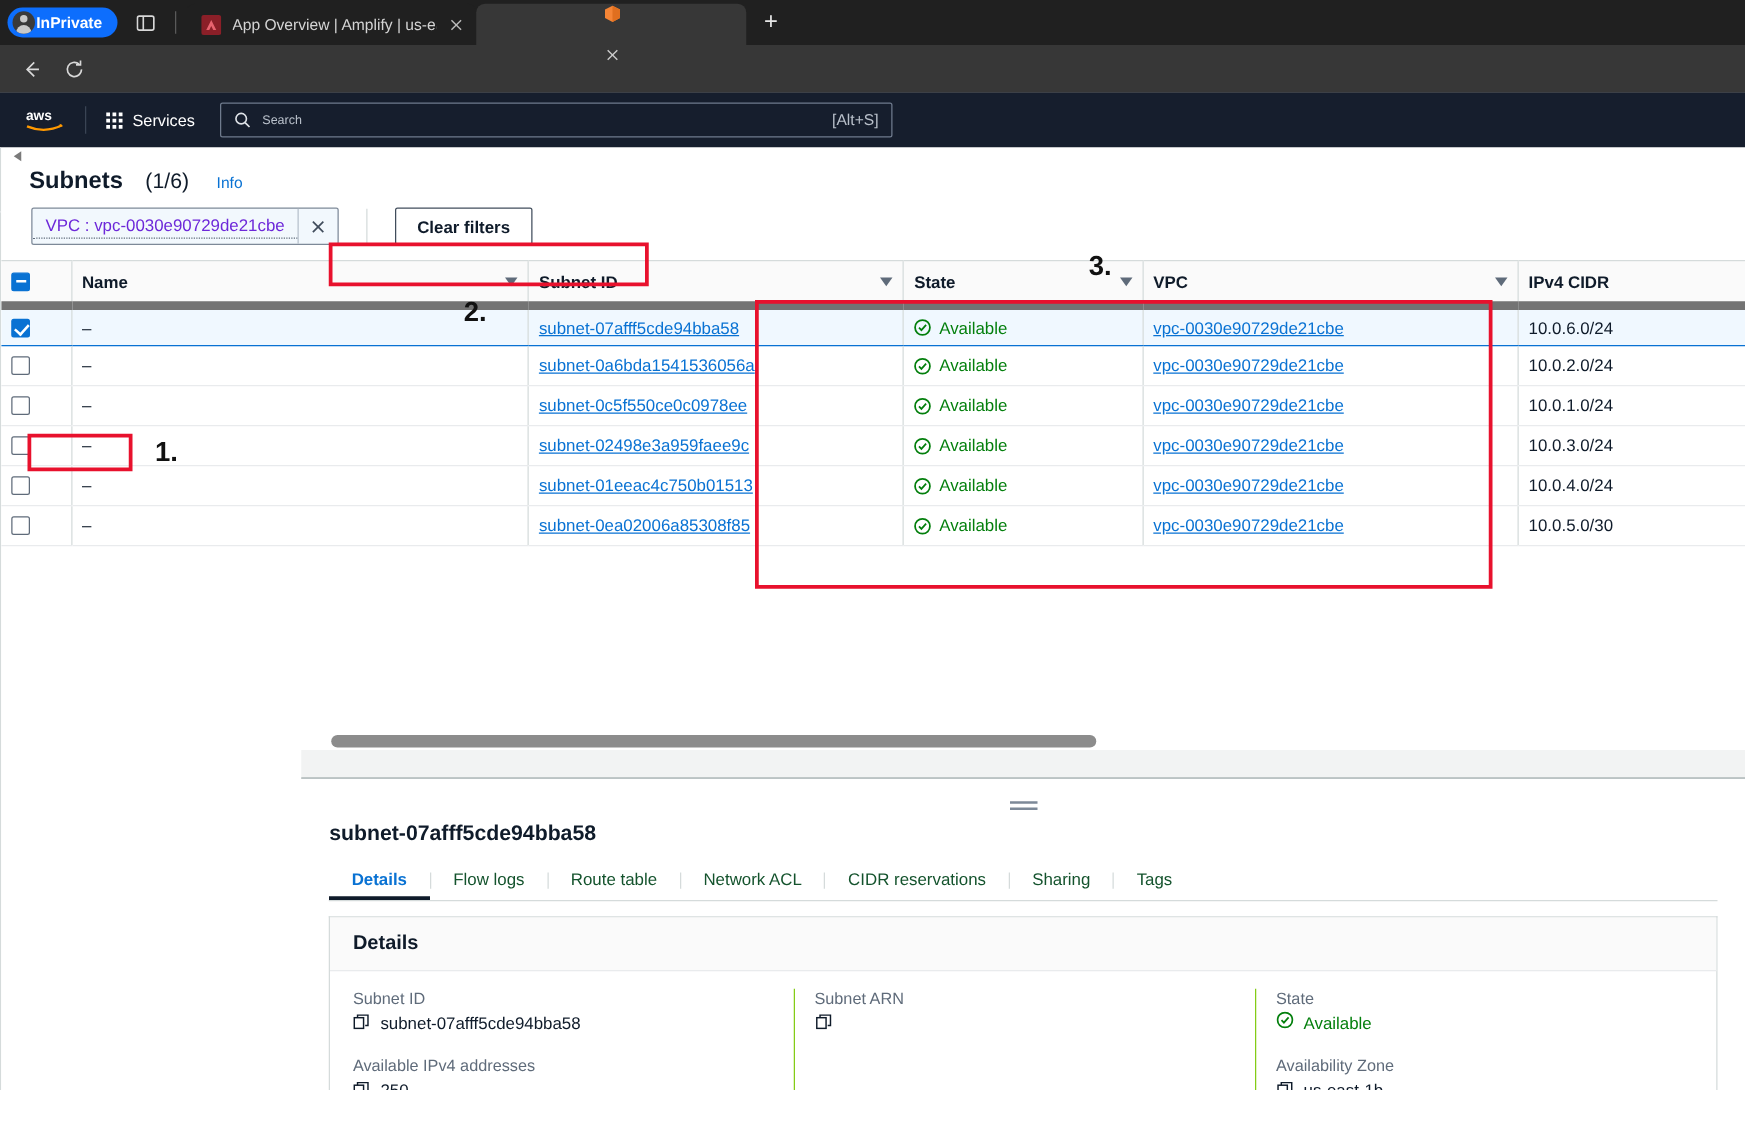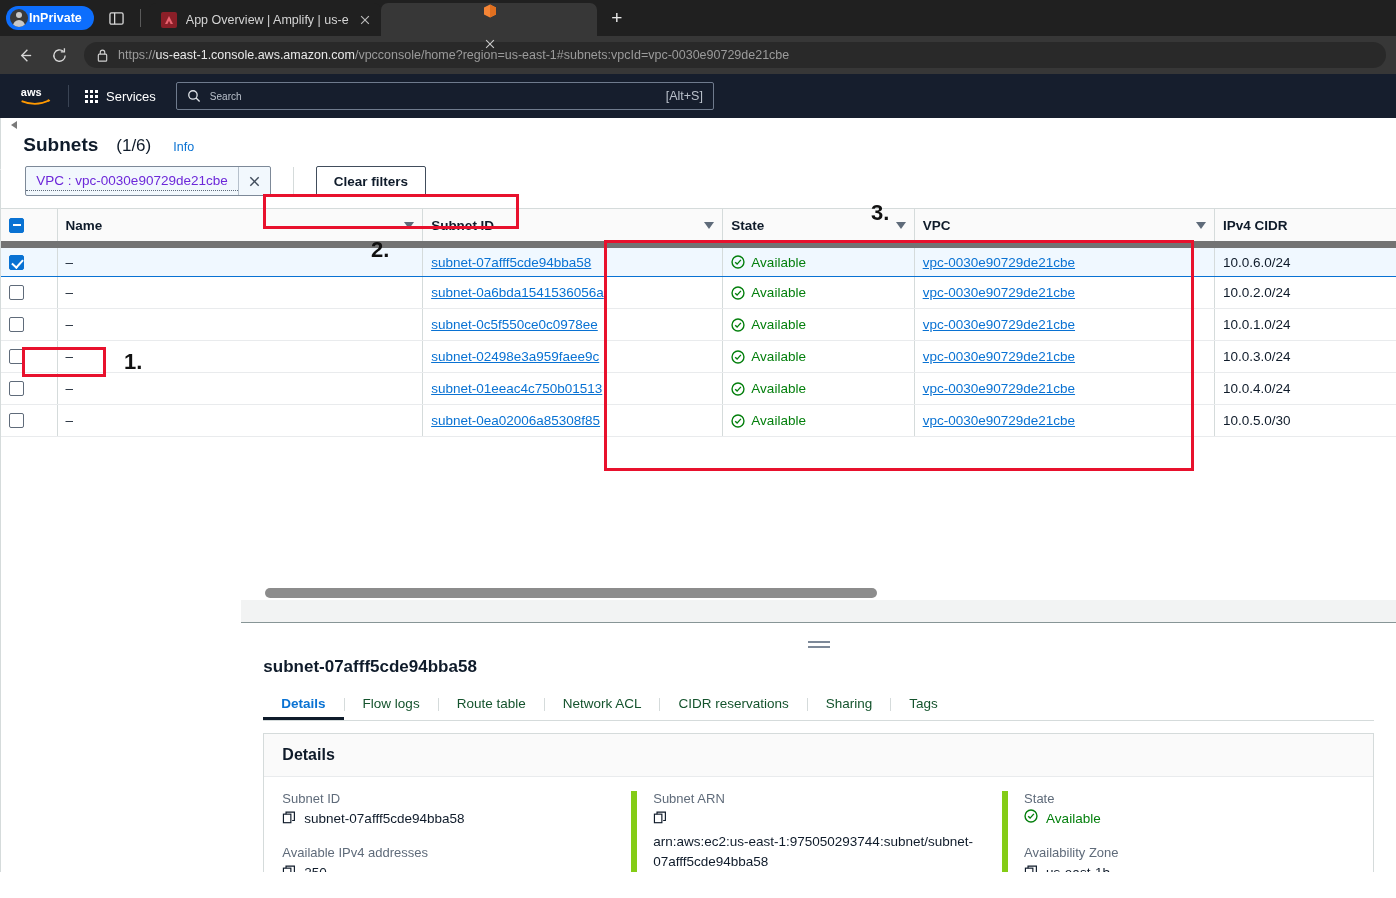--- a/index.html
+++ b/index.html
@@ -166,21 +166,21 @@
   #tabs { margin: 12px 22px 0 22px; display: flex; align-items: stretch; border-bottom: 1px solid #d5dbdb; }
   .tabitem { padding: 7px 18px 9px 18px; font-size: 13.5px; color: #14532d; position: relative; }
   .tabitem.active { color: #0972d3; font-weight: bold; box-shadow: inset 0 -3px 0 0 #0f1b2a; }
   .tabdiv { width: 1px; background: #d5dbdb; margin: 9px 0; }
 
   #details-card { margin: 12px 22px 0 22px; border: 1px solid #d5dbdb; border-bottom: none; }
   #details-card-head { background: #fafafa; border-bottom: 1px solid #e9ebed; padding: 12px 18px;
                        font-size: 16px; font-weight: bold; color: #0f1b2a; }
   #details-cols { display: flex; padding: 14px 0 0 0; }
   .dcol { flex: 1 1 0; padding: 0 18px; }
-  .dcol + .dcol { border-left: 6px solid #84cc16; padding-left: 16px; }
+  .dcol + .dcol { border-left: 1px solid #84cc16; padding-left: 16px; }
   .dlabel { font-size: 13px; color: #5f6b7a; margin-bottom: 3px; }
   .dvalue { font-size: 13.5px; color: #0f1b2a; display: flex; align-items: flex-start; gap: 8px;
             margin-bottom: 16px; line-height: 1.45; flex-wrap: wrap; }
   .copy-ico { flex: 0 0 14px; margin-top: 2px; }
 
   
   .redbox { position: absolute; border: 3px solid #e8112d; pointer-events: none; }
   .rednum { position: absolute; font-size: 22px; font-weight: bold; color: #111; }
 </style>
 </head>
@@ -234,27 +234,20 @@
       <svg width="17" height="17" viewBox="0 0 18 18">
           <path d="M11 3 L5 9 L11 15" fill="none" stroke="#d8d8d8" stroke-width="1.4"></path>
           <line x1="5" y1="9" x2="15" y2="9" stroke="#d8d8d8" stroke-width="1.4"></line>
         </svg>
     </div>
     <div class="nav-btn">
       <svg width="17" height="17" viewBox="0 0 18 18">
           <path d="M15 9 A6 6 0 1 1 13 4.6" fill="none" stroke="#d8d8d8" stroke-width="1.4"></path>
           <path d="M14.2 1.4 L14.2 5.2 L10.4 5.2" fill="none" stroke="#d8d8d8" stroke-width="1.4"></path>
         </svg>
-    </div>
-    <div class="urlbox">
-      <svg width="13" height="15" viewBox="0 0 14 16">
-          <rect x="2.5" y="6.6" width="9" height="7.5" rx="1" fill="none" stroke="#cfcfcf" stroke-width="1.25"></rect>
-          <path d="M4.6 6.6 V4.6 a2.4 2.4 0 0 1 4.8 0 V6.6" fill="none" stroke="#cfcfcf" stroke-width="1.25"></path>
-        </svg>
-      <span class="url-text"><span>https://</span><span class="url-strong">us-east-1.console.aws.amazon.com</span><span>/vpcconsole/home?region=us-east-1#subnets:vpcId=vpc-0030e90729de21cbe</span></span>
     </div>
   </div>
 </div>
 
 <div id="aws-nav">
   <div id="aws-logo">
     <svg width="34" height="22" viewBox="0 0 40 26">
         <text x="2" y="13" fill="#ffffff" font-family="Liberation Sans, sans-serif" font-size="13" font-weight="bold">aws</text>
         <path d="M3 19 Q20 26 36 18" stroke="#ff9900" stroke-width="2.2" fill="none"></path>
         <path d="M34 16.5 L37 18.6 L33.6 20.2" fill="#ff9900"></path>
@@ -554,21 +547,20 @@
                 <span>250</span>
               </div>
             </div>
           <div class="dcol" id="dcol2">
               <div class="dlabel">Subnet ARN</div>
               <div class="dvalue">
                 <svg class="copy-ico" width="13" height="13" viewBox="0 0 14 14">
                   <rect x="1" y="3.4" width="8" height="9.2" fill="none" stroke="#0f1b2a" stroke-width="1.25"></rect>
                   <path d="M3.8 3.4 V1.2 H12.8 V10.2 H10.4" fill="none" stroke="#0f1b2a" stroke-width="1.25"></path>
                 </svg>
-                <span>arn:aws:ec2:us-east-1:975050293744:subnet/subnet-07afff5cde94bba58</span>
               </div>
             </div>
           <div class="dcol" id="dcol3">
               <div class="dlabel">State</div>
               <div class="dvalue">
                 <svg class="chk-circle" viewBox="0 0 16 16">
                   <circle cx="8" cy="8" r="6.8" fill="none" stroke="#037f0c" stroke-width="1.6"></circle>
                   <path d="M4.8 8.2 L7 10.4 L11.3 5.6" fill="none" stroke="#037f0c" stroke-width="1.6"></path>
                 </svg>
                 <span style="color:#037f0c">Available</span>

